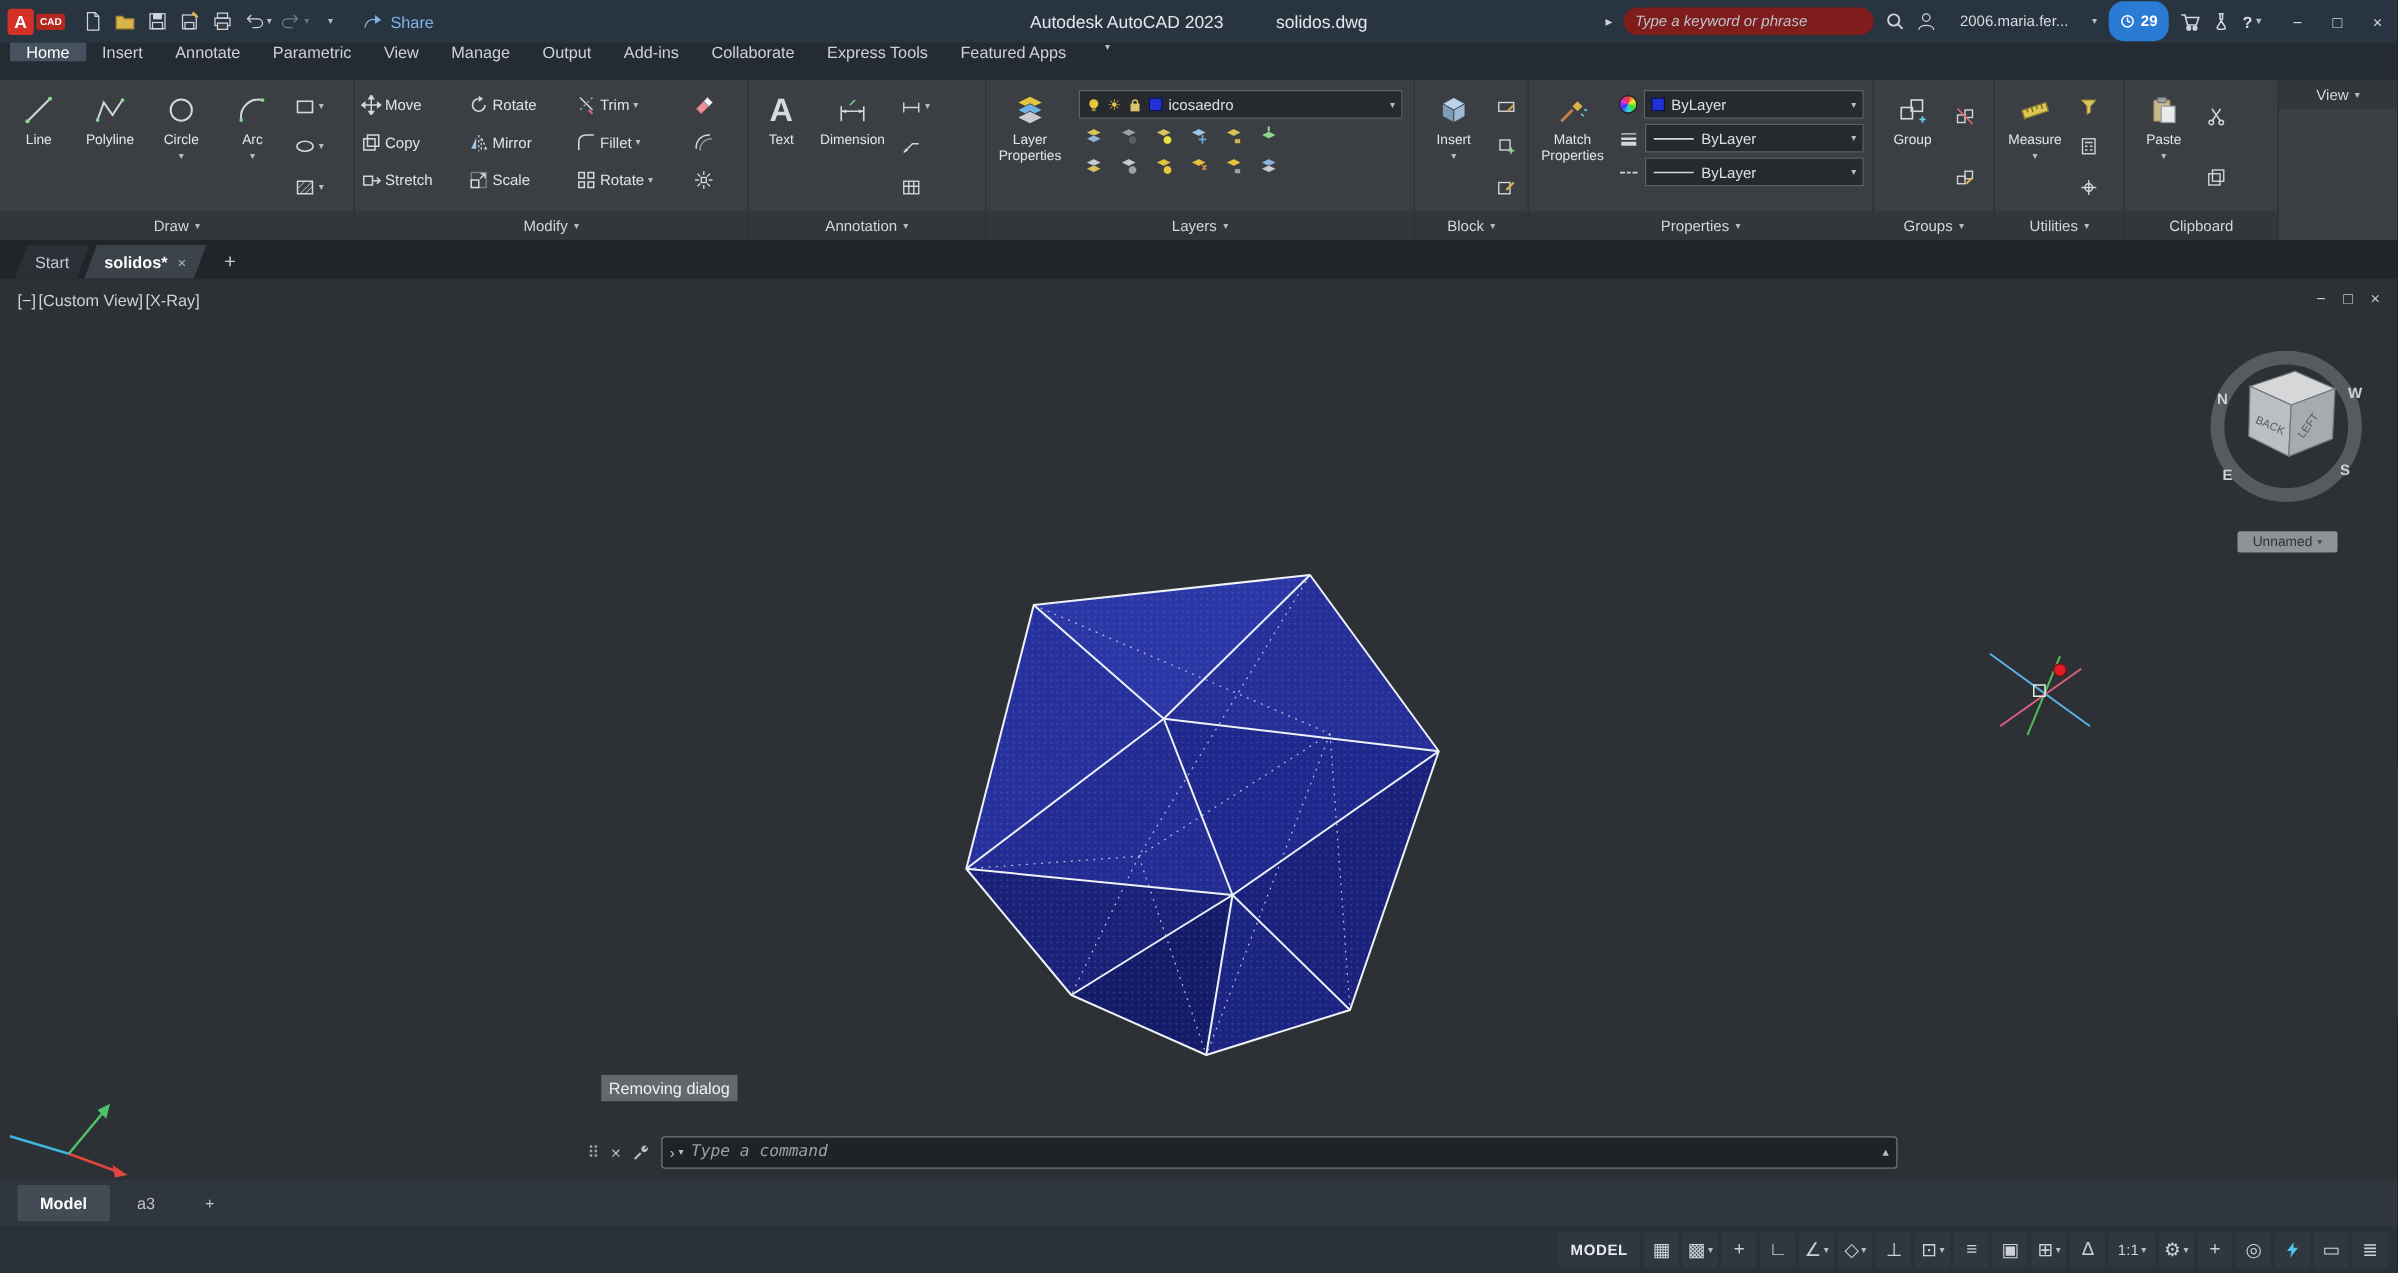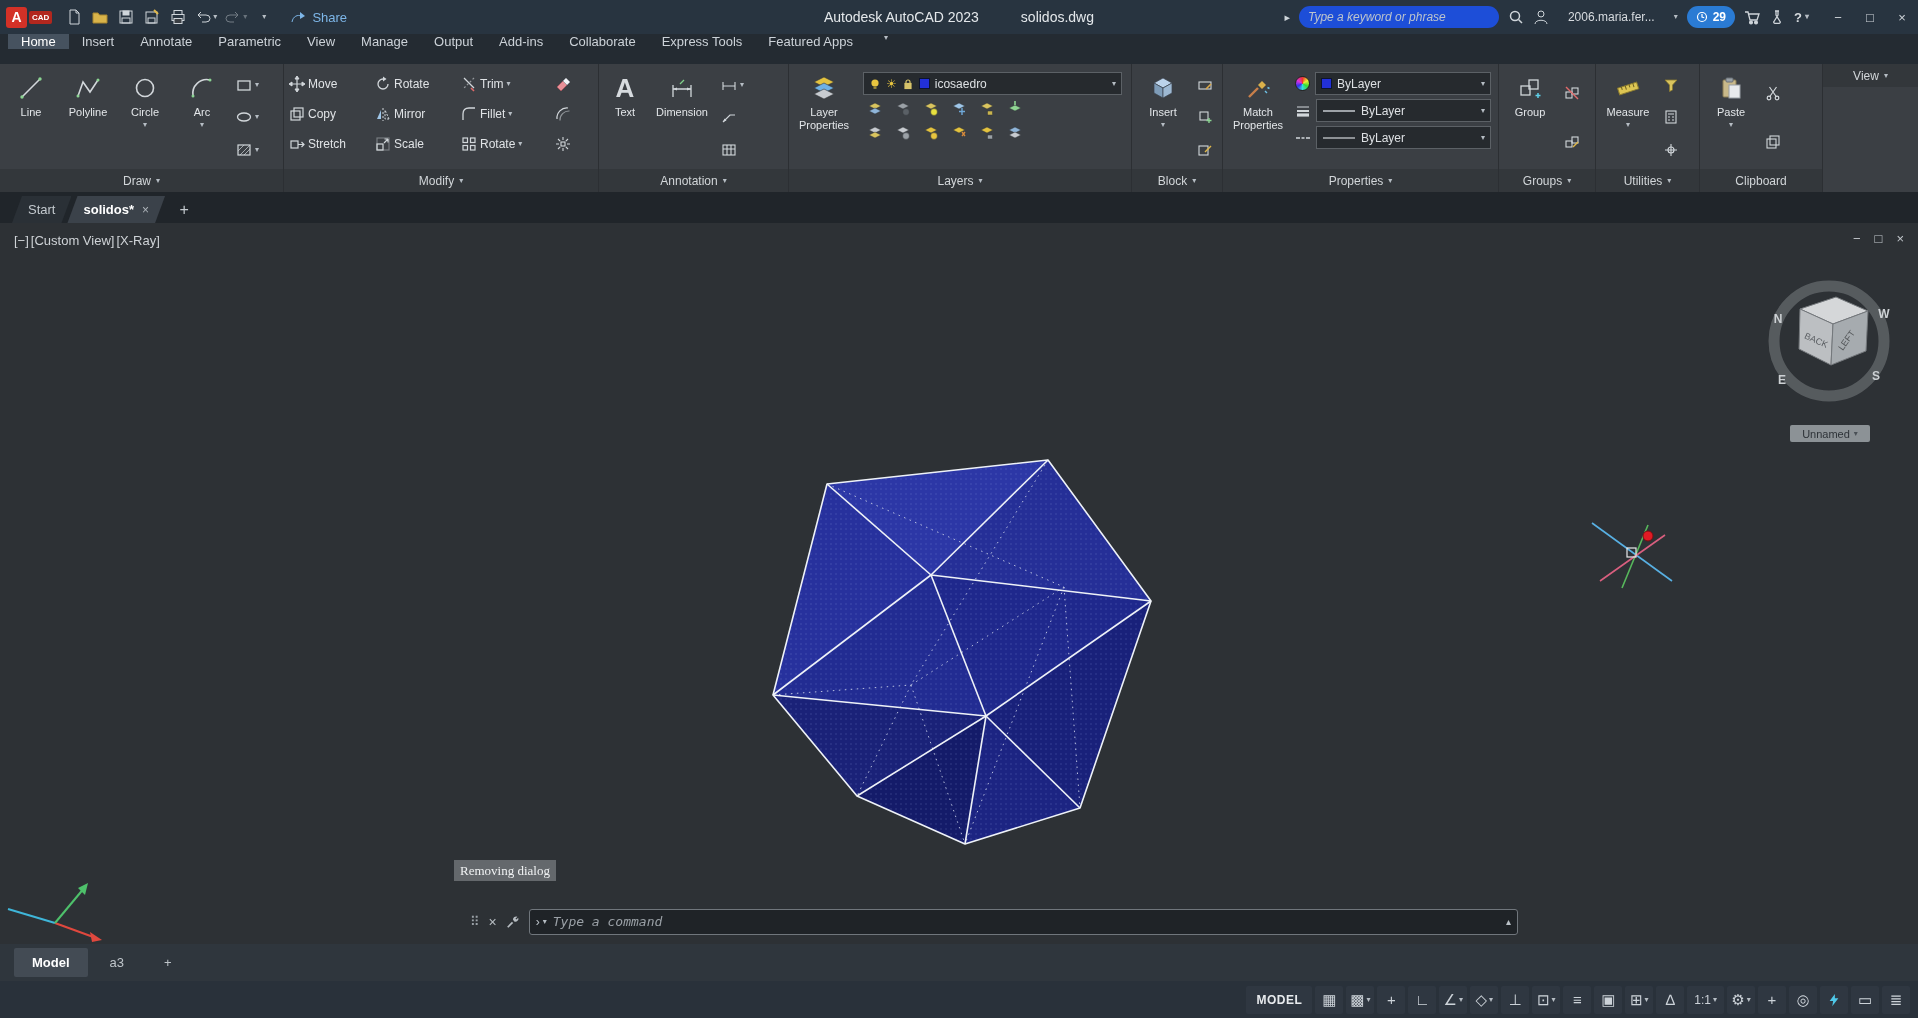--- a/index.html
+++ b/index.html
@@ -12,25 +12,25 @@
   .logo{display:flex;align-items:center;margin-right:8px}
   .logo-a{width:21px;height:21px;background:#d33127;color:#fff;font-weight:bold;font-size:14px;display:flex;align-items:center;justify-content:center;border-radius:3px}
   .logo-cad{background:#b2271e;color:#fff;font-size:8px;font-weight:bold;padding:2px 3px;border-radius:2px;margin-left:2px}
   .qa-btn{height:26px;min-width:24px;display:flex;align-items:center;justify-content:center;gap:2px;border-radius:3px;padding:0 3px}
   .qa-btn svg{display:block}
   .dim{opacity:.45}
   .share{display:flex;align-items:center;gap:6px;color:#7db6e8;font-size:13px;margin-left:12px}
   .tb-title{position:absolute;left:50%;transform:translateX(-50%);display:flex;gap:42px;font-size:14px;color:#e4e8eb;white-space:nowrap}
   .tb-right{margin-left:auto;display:flex;align-items:center;gap:9px;height:100%}
   .expand{color:#cfd5da;font-size:11px}
-  .search{display:flex;align-items:center;background:#1d4ed8;border-radius:11px;height:22px;width:200px;padding:0 9px}
+  .search{display:flex;align-items:center;background:#7f1d1d;border-radius:11px;height:22px;width:200px;padding:0 9px}
   .search input{flex:1;background:none;border:none;outline:none;color:#e2e6ea;font-size:12px;font-style:italic}
   .search input::placeholder{color:#bcc4cc;font-style:italic}
   .user{display:flex;align-items:center;gap:19px;color:#d7dbdf;font-size:12px}
-  .badge{display:flex;align-items:center;gap:5px;background:#2a7bd4;border-radius:12px;height:22px;padding:0 9px;color:#fff;font-size:12px;font-weight:bold}
+  .badge{display:flex;align-items:center;gap:5px;background:#2a7bd4;border-radius:12px;height:32px;padding:0 9px;color:#fff;font-size:12px;font-weight:bold}
   .help{display:flex;align-items:center;gap:3px;color:#d7dbdf;font-size:13px;font-weight:bold}
   .winbtns{display:flex;height:100%;margin-left:4px}
   .winbtn{width:32px;height:100%;display:flex;align-items:center;justify-content:center;color:#cfd4d9;font-size:13px}
   .chev{font-size:8px;line-height:1;color:#b6bdc4}
 
   
   .ribbon-tabs{position:absolute;top:34px;left:0;right:0;height:30px;background:#242b32;display:flex;align-items:flex-start;padding-left:8px;font-size:13px;z-index:40}
   .rtab{display:flex;align-items:center;padding:0 13px;color:#ccd2d8;white-space:nowrap}
   .rtab.active{background:#46525f;color:#fff}
   .ribbon-more{display:flex;align-items:center;padding:0 10px;margin-left:8px}
@@ -63,21 +63,21 @@
   .ftab .x{font-size:12px;color:#aeb4ba;font-weight:normal}
   .fplus{width:26px;height:26px;margin-left:10px;display:flex;align-items:center;justify-content:center;color:#c3c9ce;font-size:16px}
 
   
   .viewport{position:absolute;top:223px;left:0;width:1918px;height:721px;background:#2d3135;overflow:hidden}
   .scene{position:absolute;inset:0;width:1918px;height:721px}
   .vp-ctrl{position:absolute;left:14px;top:10px;font-size:13px;color:#cfd3d7;display:flex;gap:2px;z-index:5}
   .vp-win{position:absolute;right:14px;top:8px;display:flex;gap:14px;color:#c3c8cd;font-size:13px;z-index:5}
   .viewcube{position:absolute;left:1754px;top:40px;width:150px;height:150px;z-index:5}
   .named{position:absolute;left:1790px;top:202px;width:80px;height:17px;background:rgba(178,184,189,.72);border-radius:2px;display:flex;align-items:center;justify-content:center;gap:4px;font-size:11px;color:#2e3338;z-index:5}
-  .hist{position:absolute;left:454px;display:inline-block;background:rgba(108,112,116,.88);color:#f0f2f3;font-family:Liberation Serif, serif;font-size:13px;line-height:21px;padding:0 6px;white-space:pre;z-index:5}
+  .hist{position:absolute;left:481px;display:inline-block;background:rgba(108,112,116,.88);color:#f0f2f3;font-family:Liberation Sans, sans-serif;font-size:13px;line-height:21px;padding:0 6px;white-space:pre;z-index:5}
   .cmd-dock{position:absolute;left:470px;top:684px;width:1048px;height:29px;display:flex;align-items:center;gap:9px;z-index:6}
   .cmd-handle{color:#9aa1a7;font-size:13px}
   .cmd-x{color:#b7bdc2;font-size:14px}
   .cmd-field{flex:1;height:26px;background:#1f2327;border:1px solid #70767c;border-radius:3px;display:flex;align-items:center;gap:6px;padding:0 6px}
   .cmd-ico{display:flex;align-items:center;gap:3px;color:#b9c0c6;font-size:12px}
   .cmd-field input{flex:1;background:none;border:none;outline:none;color:#f0abfc;font-size:13px;font-style:italic;font-family:"DejaVu Sans Mono",monospace}
   .cmd-field input::placeholder{color:#9aa0a6;font-style:italic}
   .cmd-up{color:#b9c0c6;font-size:10px}
 
   

